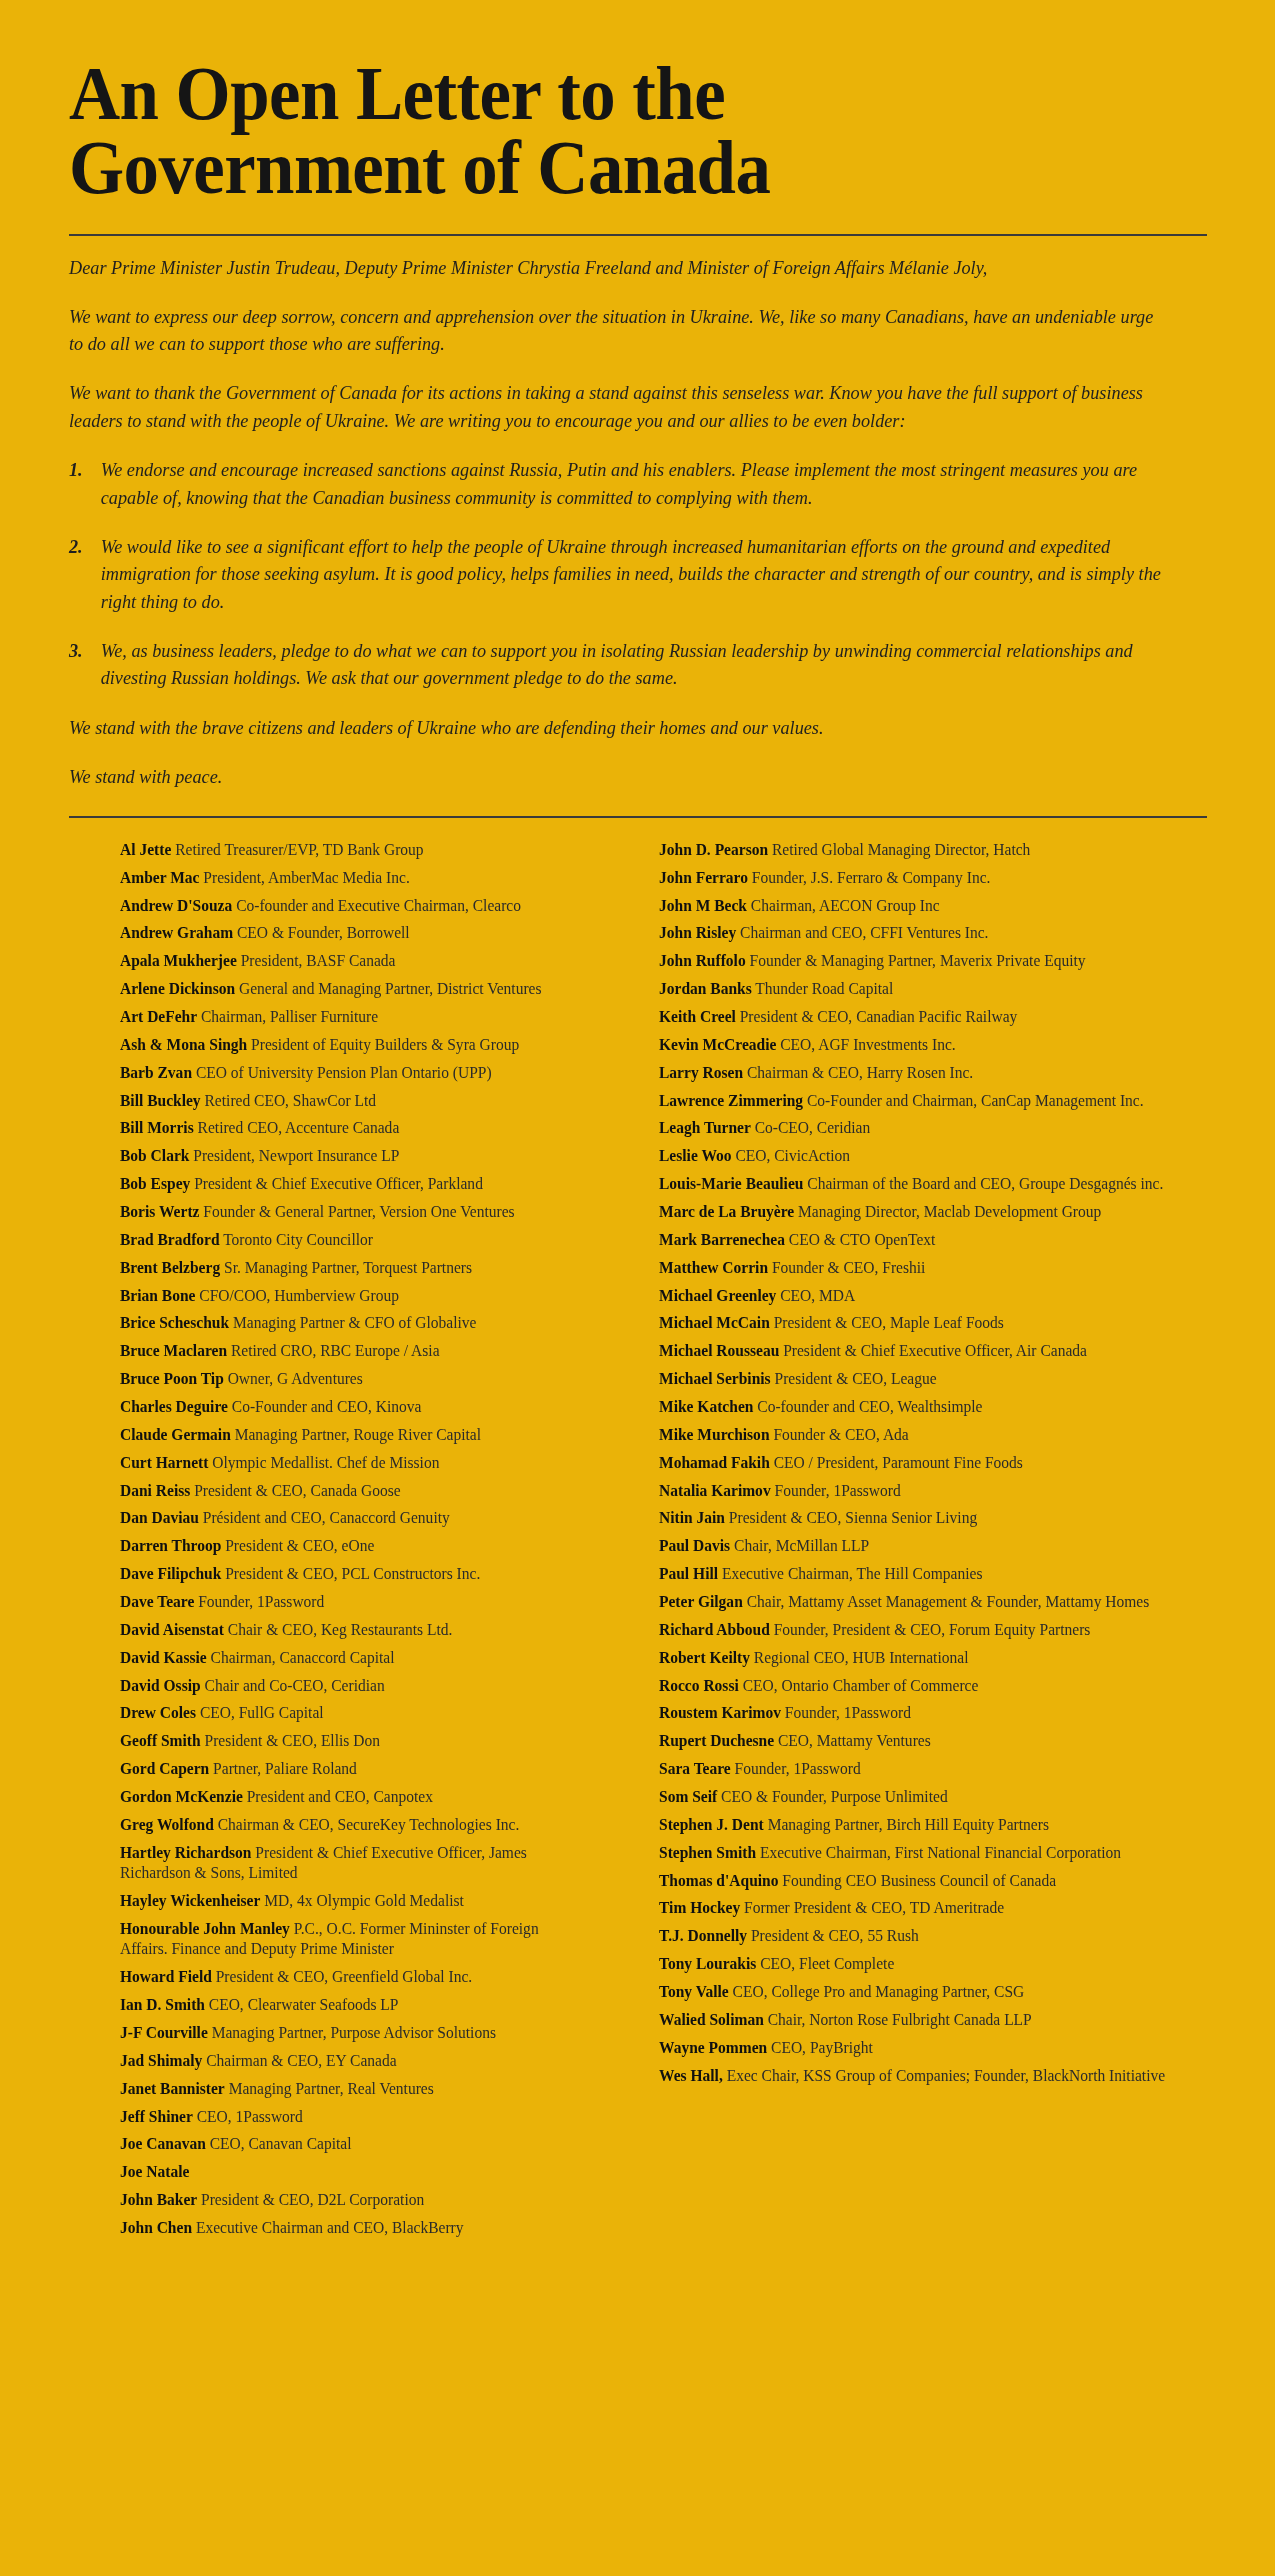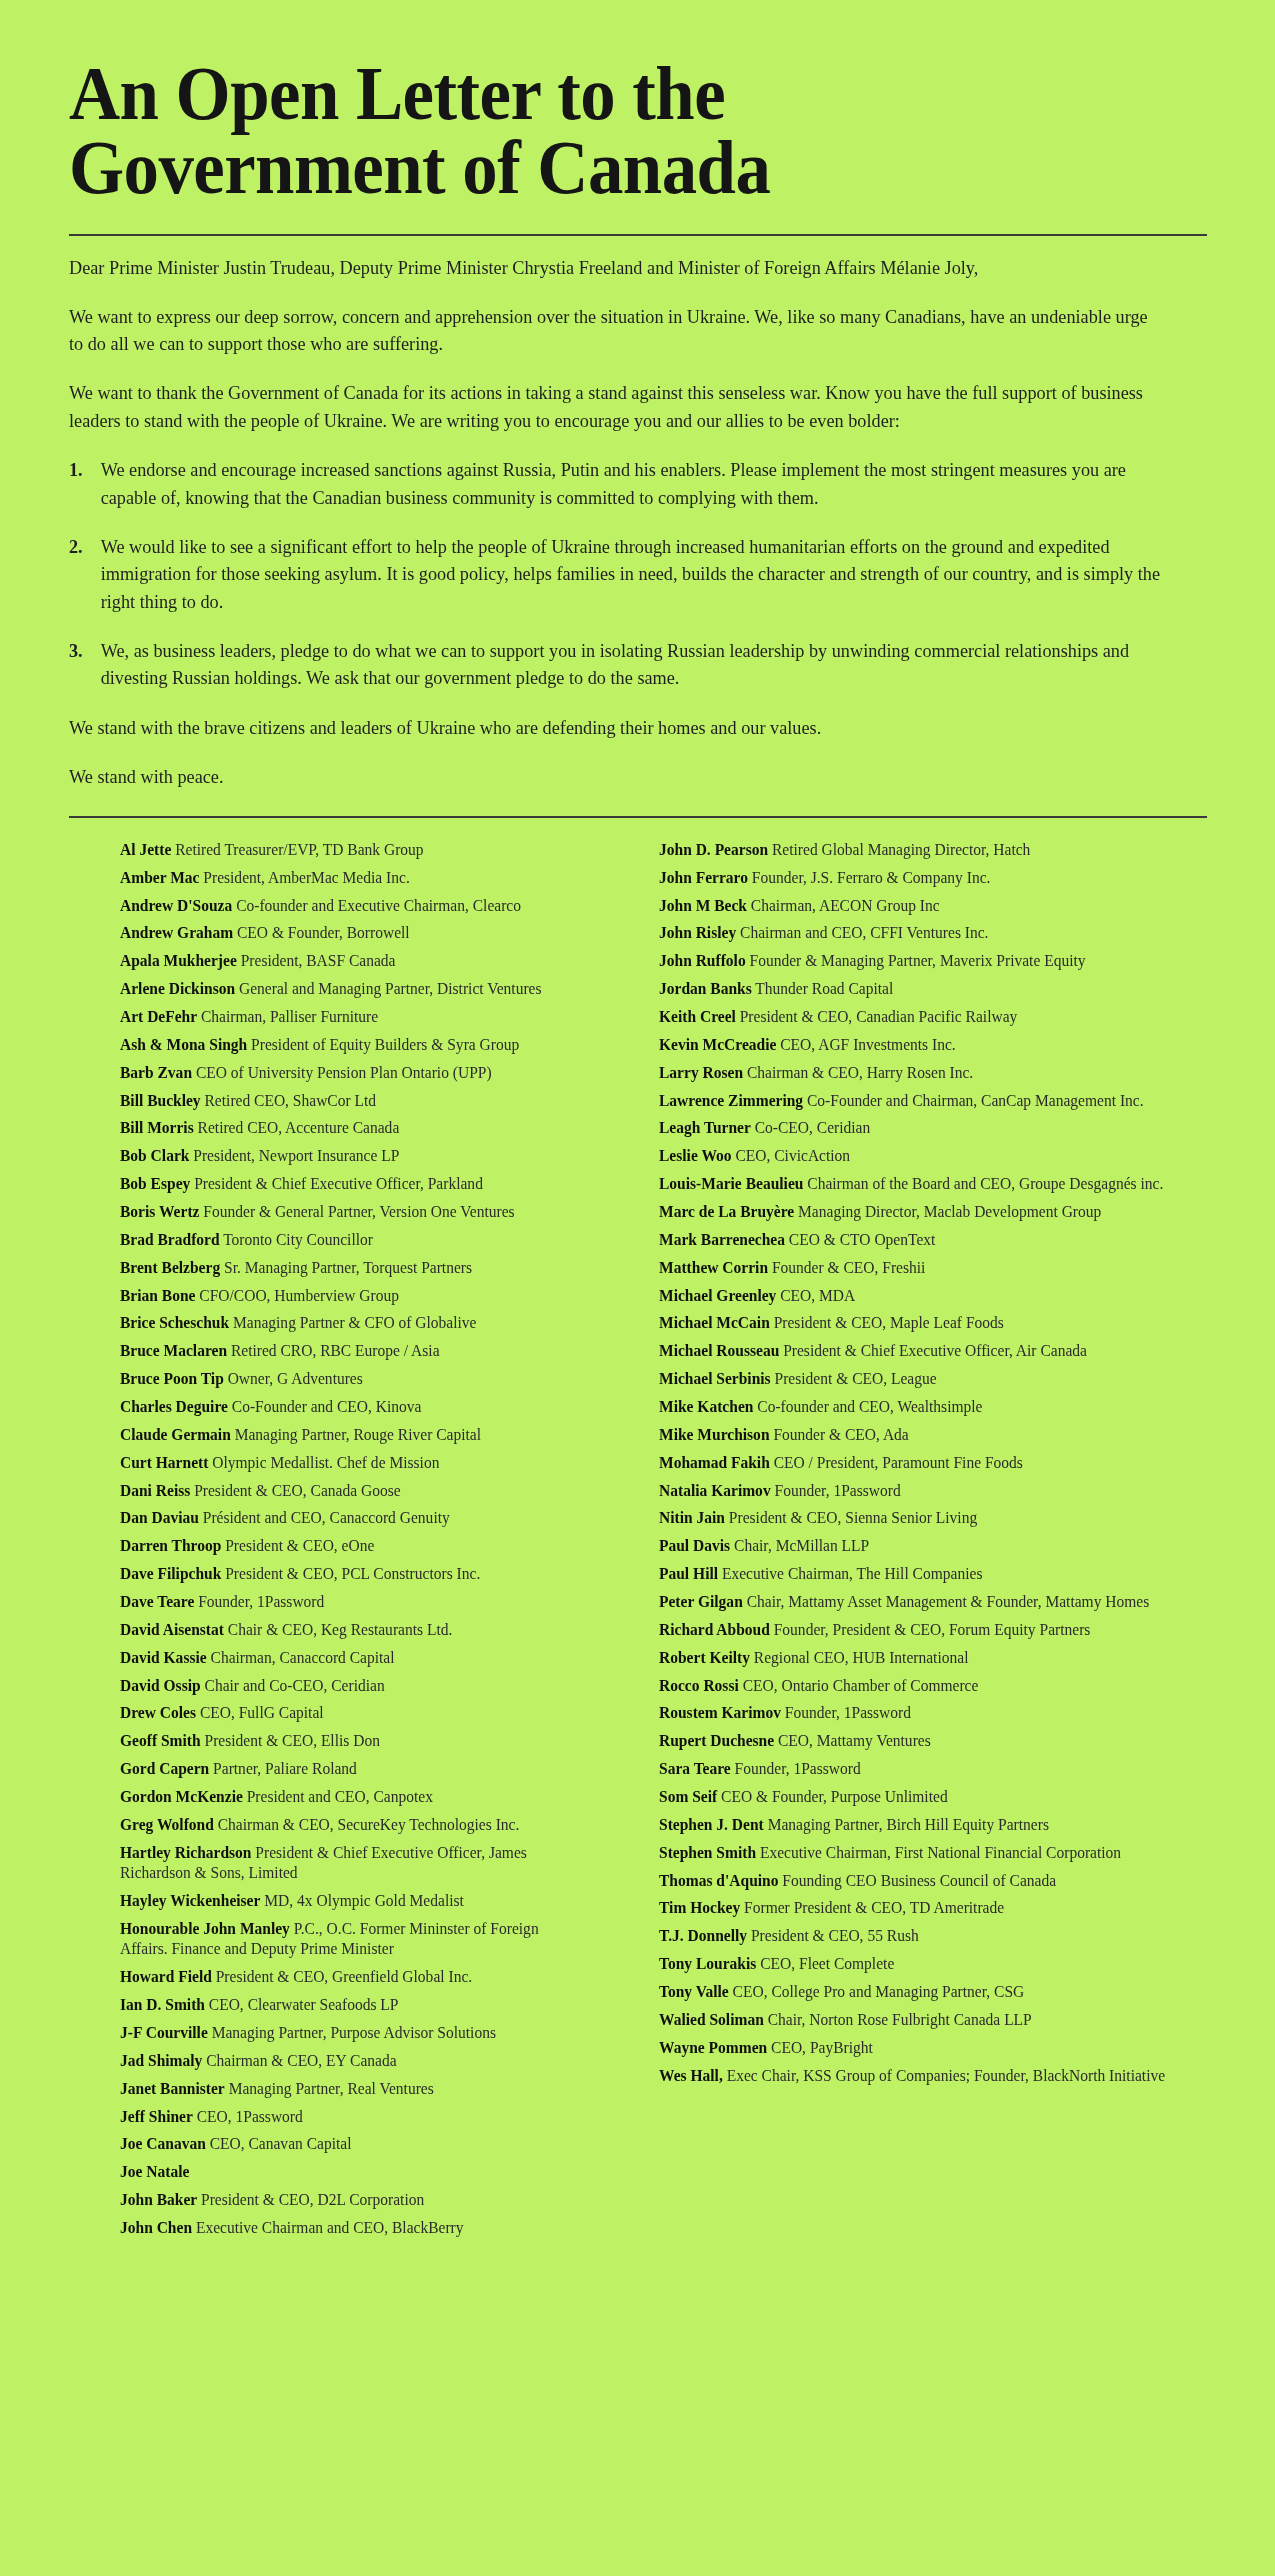--- a/index.html
+++ b/index.html
@@ -12,21 +12,21 @@
     height: 2576px;
     font-family: "Liberation Serif", "DejaVu Serif", serif;
     color: #1c1c1c;
     -webkit-font-smoothing: antialiased;
   }
   .page {
     width: 1275px;
     height: 2576px;
     box-sizing: border-box;
     padding: 0;
-    background: #bef264;
+    background: #eab308;
     position: relative;
   }
   .inner {
     margin: 0 auto;
     width: 1138px;
     padding-top: 57px;
   }
 
   
   .title {
@@ -50,20 +50,21 @@
   .rule-bottom {
     border: 0;
     border-top: 2.5px solid #3a3a3a;
     margin: 25.5px 0 0 0;
     width: 100%;
   }
 
   
   .letter {
     padding-top: 17.7px;
+    font-style: italic;
   }
   .para {
     font-size: 19px;
     line-height: 1.45;
     margin: 0 0 21.6px 0;
     color: #1f1f1f;
     transform: scaleX(0.96);
     transform-origin: left top;
   }
   .para:last-child { margin-bottom: 0; }

